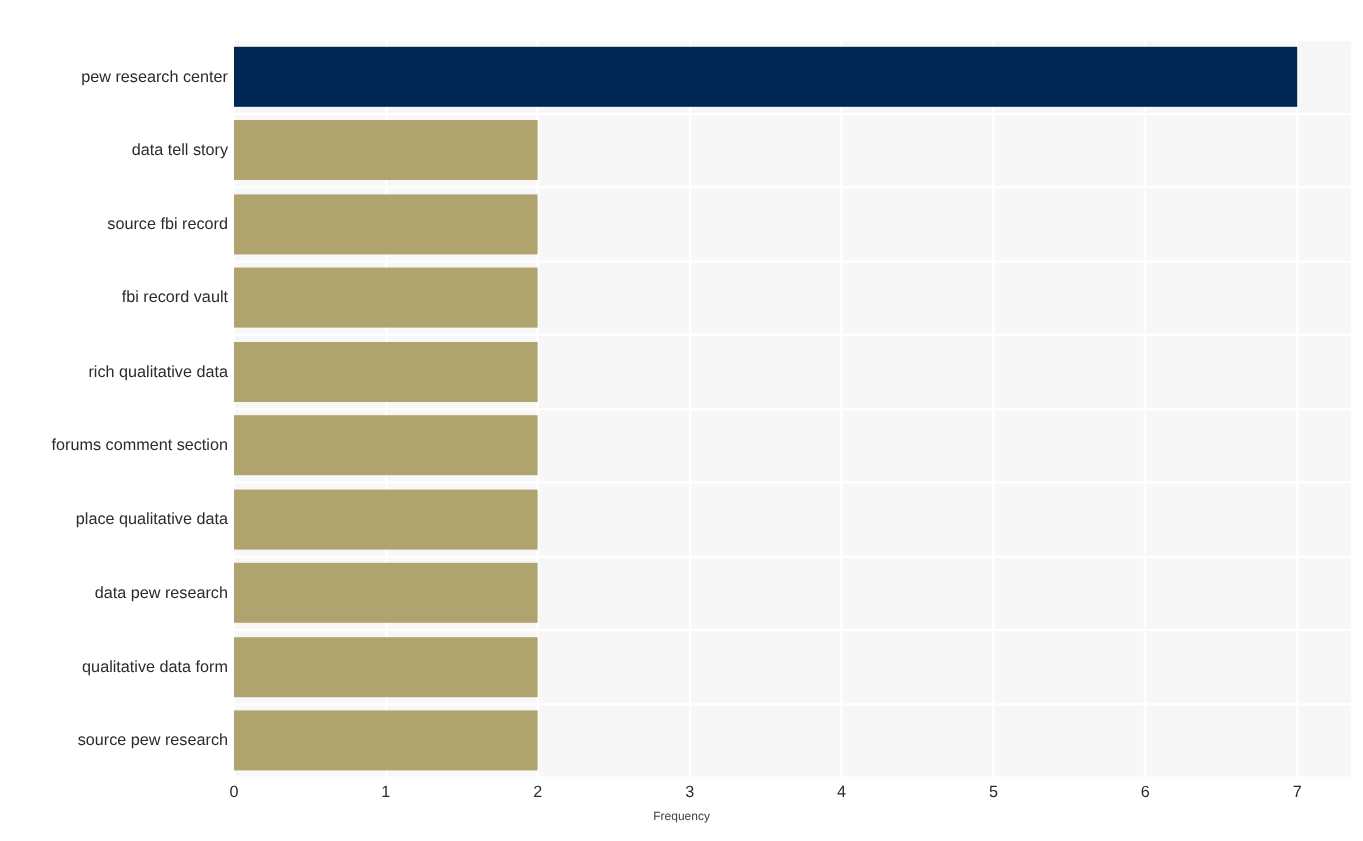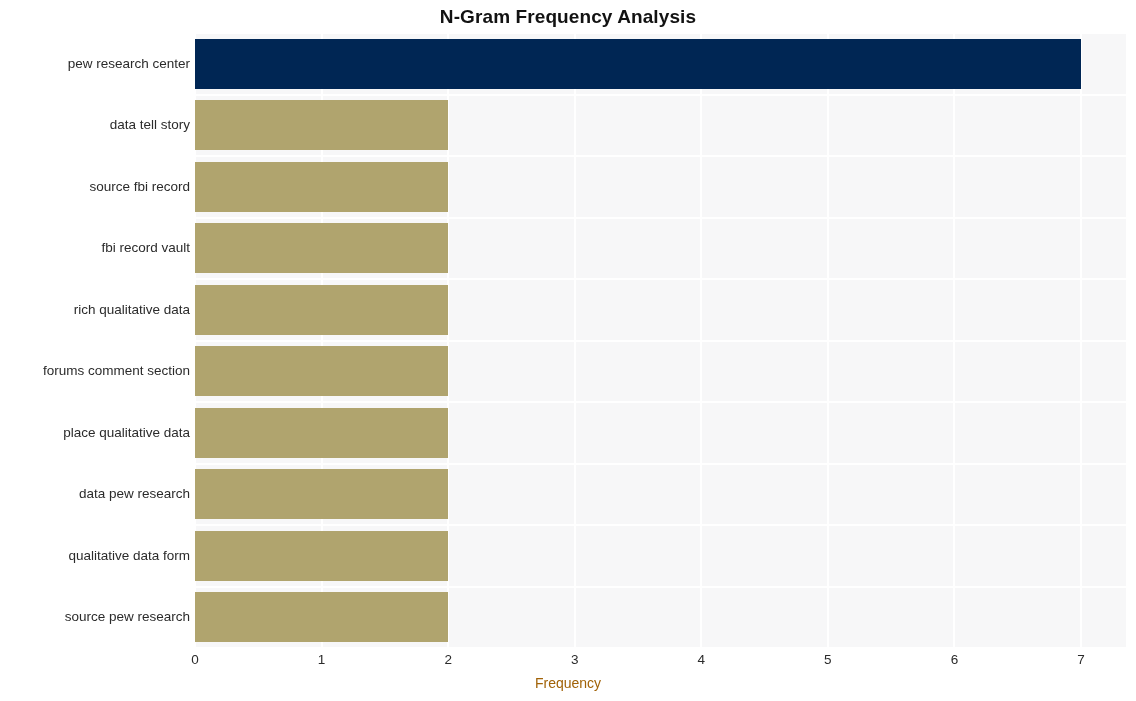--- a/index.html
+++ b/index.html
@@ -80,30 +80,29 @@
     text-align: center;
     font-size: 13.5px;
     color: #2b2b2b;
   }
   #xaxis-label {
     position: absolute;
     left: 0;
     top: 675px;
     width: 1136px;
     text-align: center;
-    font-size: 14px;
-    color: #a16207;
+    font-size: 10px;
+    color: #404040;
   }
 </style>
 </head>
 <body>
 
 <div id="figure">
 
-  <div id="chart-title">N-Gram Frequency Analysis</div>
 
   <div id="plot-area">
       <div class="vgrid" style="left: -1px;"></div>
       <div class="vgrid" style="left: 125.571px;"></div>
       <div class="vgrid" style="left: 252.143px;"></div>
       <div class="vgrid" style="left: 378.714px;"></div>
       <div class="vgrid" style="left: 505.286px;"></div>
       <div class="vgrid" style="left: 631.857px;"></div>
       <div class="vgrid" style="left: 758.429px;"></div>
       <div class="vgrid" style="left: 885px;"></div>

